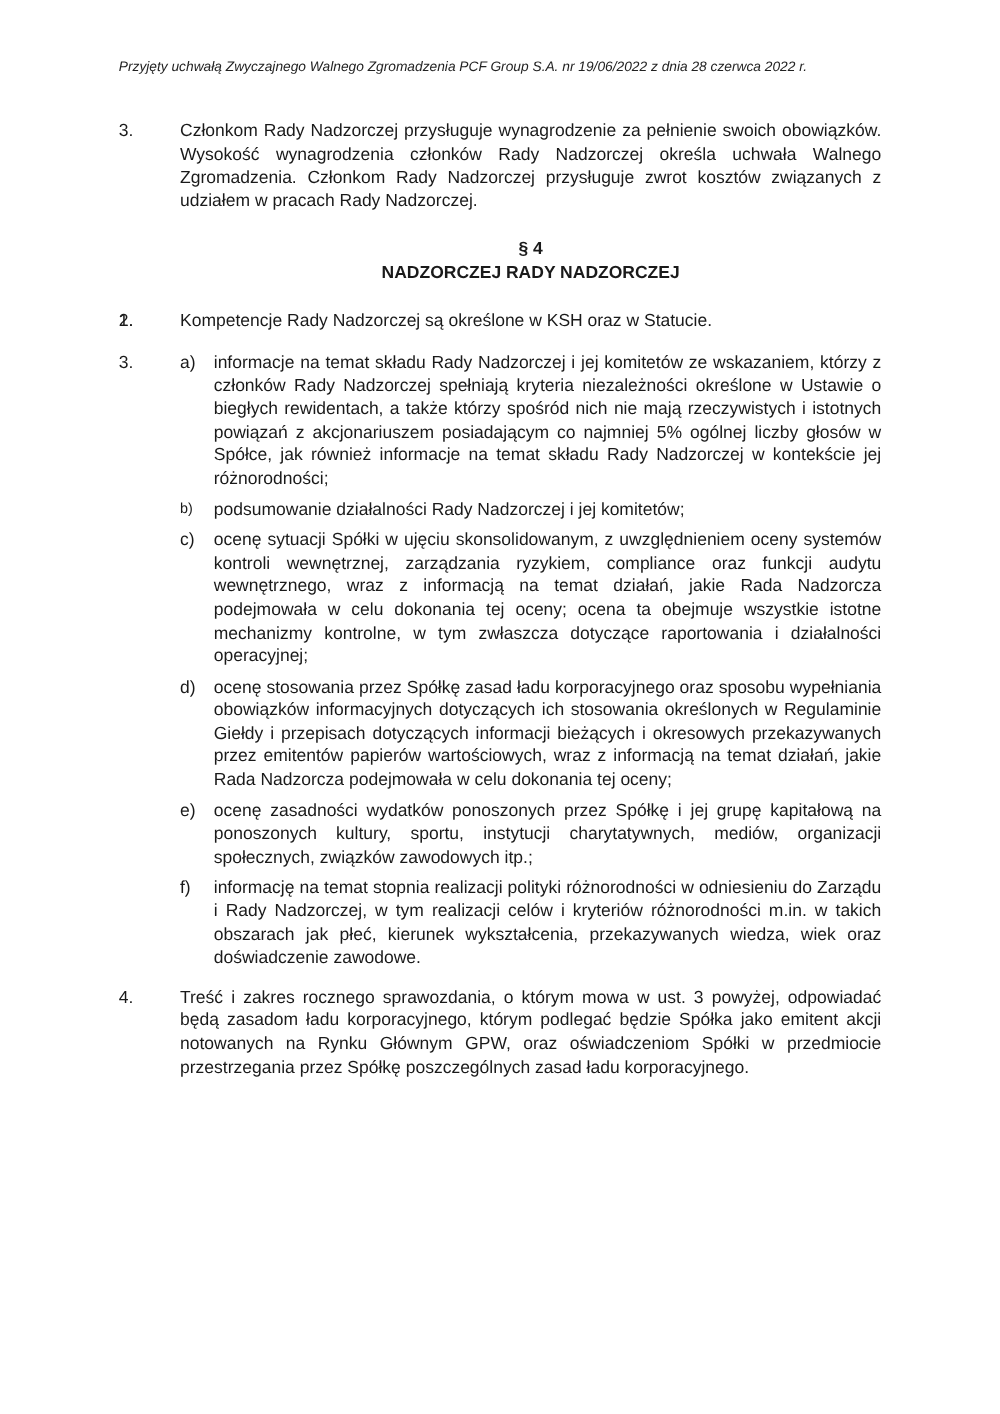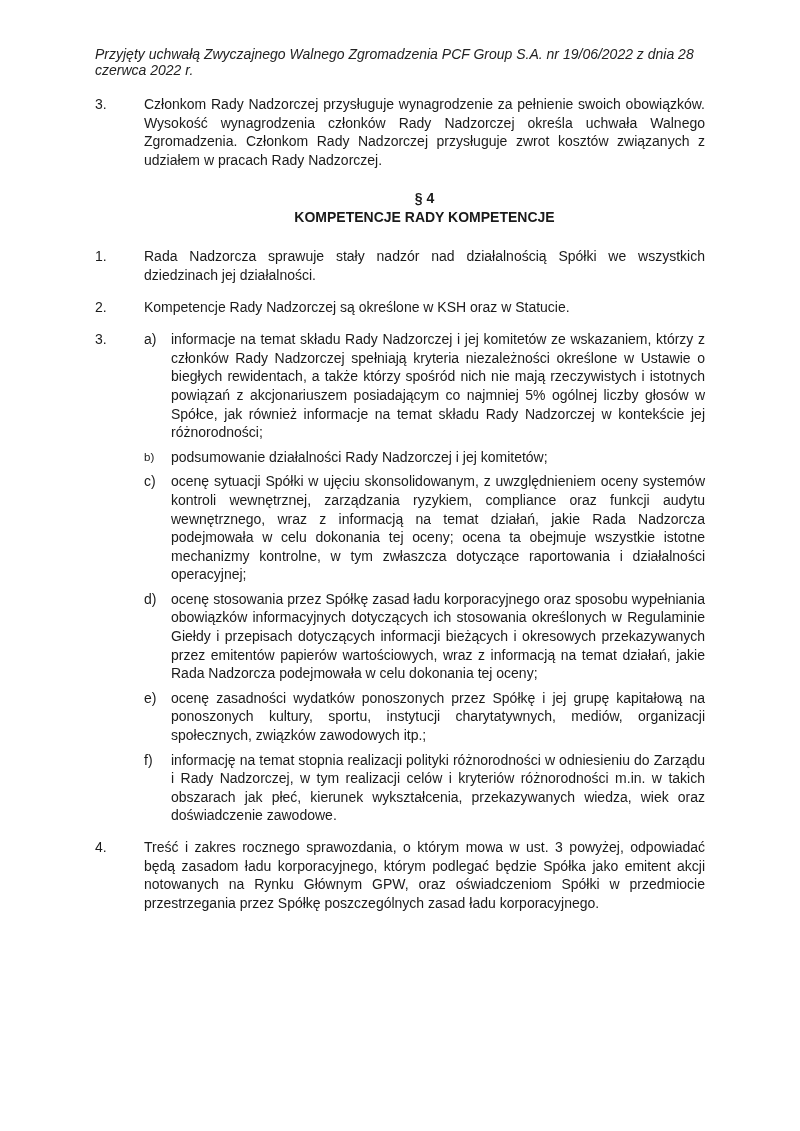--- a/index.html
+++ b/index.html
@@ -1,19 +1,19 @@
 <!DOCTYPE html>
 <html><head>
 <meta charset="utf-8">
 <style>
   html, body { margin: 0; padding: 0; background: #ffffff; }
   body { width: 800px; height: 1131px; position: relative; overflow: hidden;
          font-family: "Liberation Sans", "DejaVu Sans", sans-serif; color: #1a1a1a; }
   .header { position: absolute; left: 95px; top: 46px; width: 612px;
-            font-size: 14px; line-height: 16px; font-style: italic; color: #222; }
+            font-size: 11px; line-height: 16px; font-style: italic; color: #222; }
   .content { position: absolute; left: 95px; top: 95px; width: 610px; }
   .para { position: relative; padding-left: 49px; font-size: 14px; line-height: 18.6px;
           text-align: justify; margin-bottom: 13px; }
   .para .num { position: absolute; left: 0; top: 0; }
   .section-head { text-align: center; font-weight: bold; font-size: 14px; line-height: 19px;
                   margin: 20px 0 20px 49px; }
   .subs { margin-top: 14px; }
   .sub { position: relative; padding-left: 27px; margin-bottom: 6px; text-align: justify; }
   .sub .letter { position: absolute; left: 0; top: 0; }
   .sub .letter.small { font-size: 11.5px; }
@@ -25,26 +25,25 @@
 
 <div class="content">
 
   <div class="para">
     <span class="num">3.</span>
     <span>Członkom Rady Nadzorczej przysługuje wynagrodzenie za pełnienie swoich obowiązków. Wysokość wynagrodzenia członków Rady Nadzorczej określa uchwała Walnego Zgromadzenia. Członkom Rady Nadzorczej przysługuje zwrot kosztów związanych z udziałem w pracach Rady Nadzorczej.</span>
   </div>
 
   <div class="section-head">
     <div>§ 4</div>
-    <div>KOMPETENCJE RADY KOMPETENCJE</div>
+    <div>NADZORCZEJ RADY NADZORCZEJ</div>
   </div>
 
   <div class="para">
     <span class="num">1.</span>
-    <span>Rada Nadzorcza sprawuje stały nadzór nad działalnością Spółki we wszystkich dziedzinach jej działalności.</span>
   </div>
 
   <div class="para">
     <span class="num">2.</span>
     <span>Kompetencje Rady Nadzorczej są określone w KSH oraz w Statucie.</span>
   </div>
 
   <div class="para">
     <span class="num">3.</span>
     <div class="subs">

